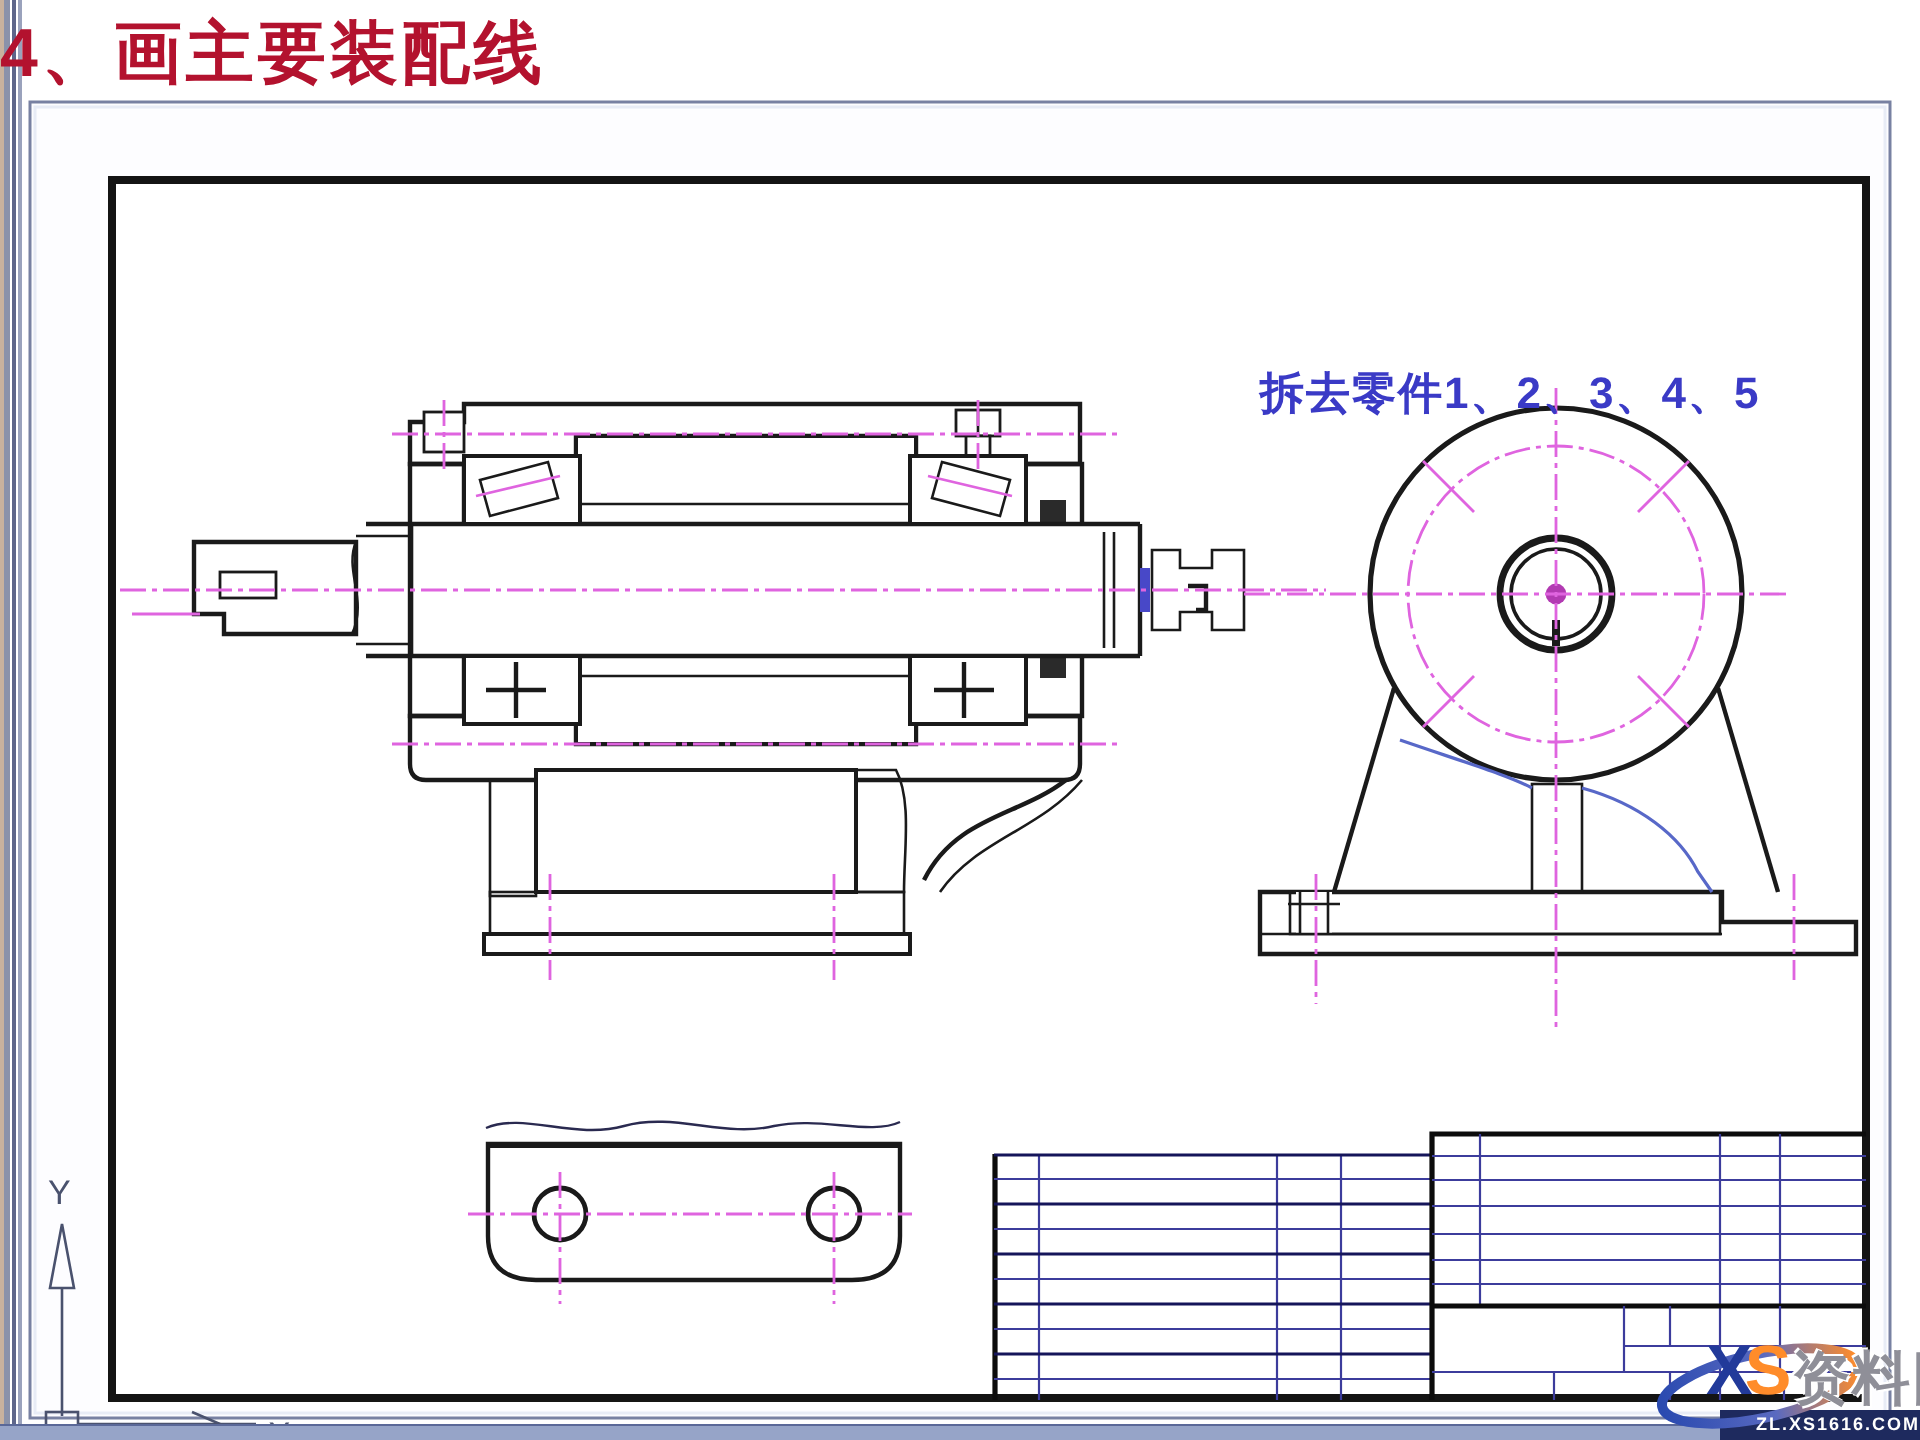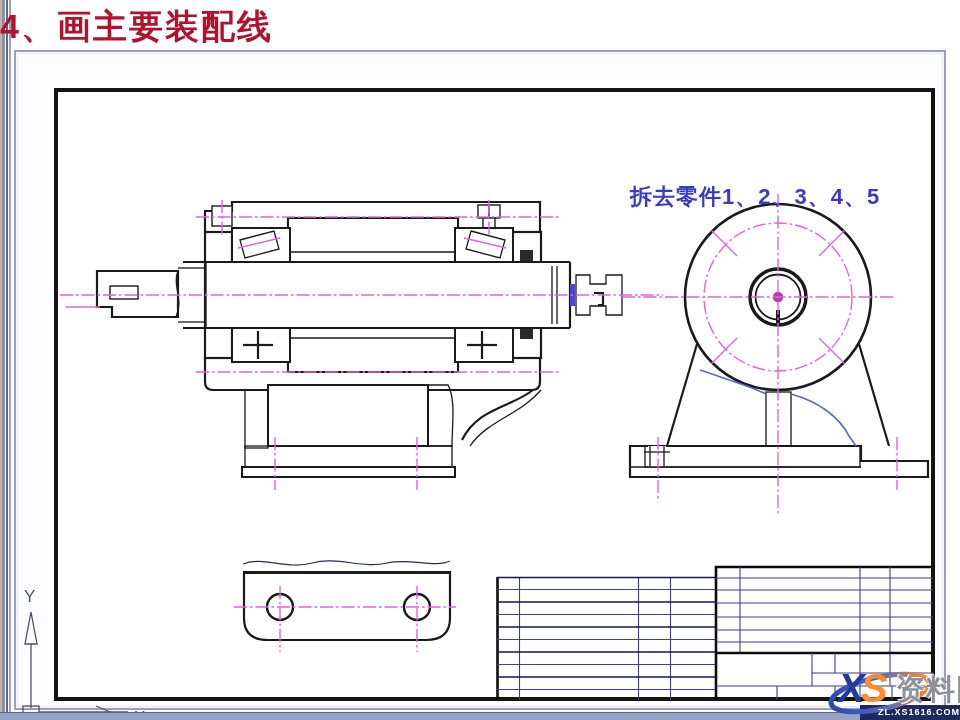--- a/index.html
+++ b/index.html
@@ -25,21 +25,21 @@
   .tb{stroke:var(--table-line,#3c3c9c);stroke-width:1.1;}
   .tbd{stroke:#15155a;stroke-width:1.6;}
   .tk{stroke:#0c0c0c;stroke-width:2.6;}
   .ucs{stroke:#4a526e;stroke-width:1.3;fill:none;}
   .ucstext{fill:#4a526e;font-size:17px;font-family:"Liberation Sans",sans-serif;}
   .blue{stroke:var(--fillet,#5868c8);stroke-width:1.6;fill:none;}
   
   #watermark{position:absolute;left:822px;top:664px;width:138px;height:56px;}
   #wm-dark{position:absolute;left:38px;top:41px;width:100px;height:15px;background:#1e2a5e;}
   #wm-ellipse{position:absolute;left:0;top:6px;}
-  #wm-xs{position:absolute;left:16px;top:2px;font-size:40px;font-weight:bold;font-style:italic;
+  #wm-xs{position:absolute;left:31px;top:2px;font-size:35px;font-weight:bold;
     letter-spacing:-4px;}
   #wm-x{color:#223a9a;} #wm-s{color:#ff8c2a;}
   #wm-name{position:absolute;left:74px;top:6px;font-size:29px;font-weight:bold;color:#8f8f98;
     letter-spacing:1px;white-space:nowrap;text-shadow:1px 1px 0 #fff,-1px -1px 0 #fff;}
   #wm-url{position:absolute;left:44px;top:43px;font-size:9px;font-weight:bold;color:#fff;
     letter-spacing:1px;white-space:nowrap;margin-left:12px;}
 </style>
 </head>
 <body>
 

